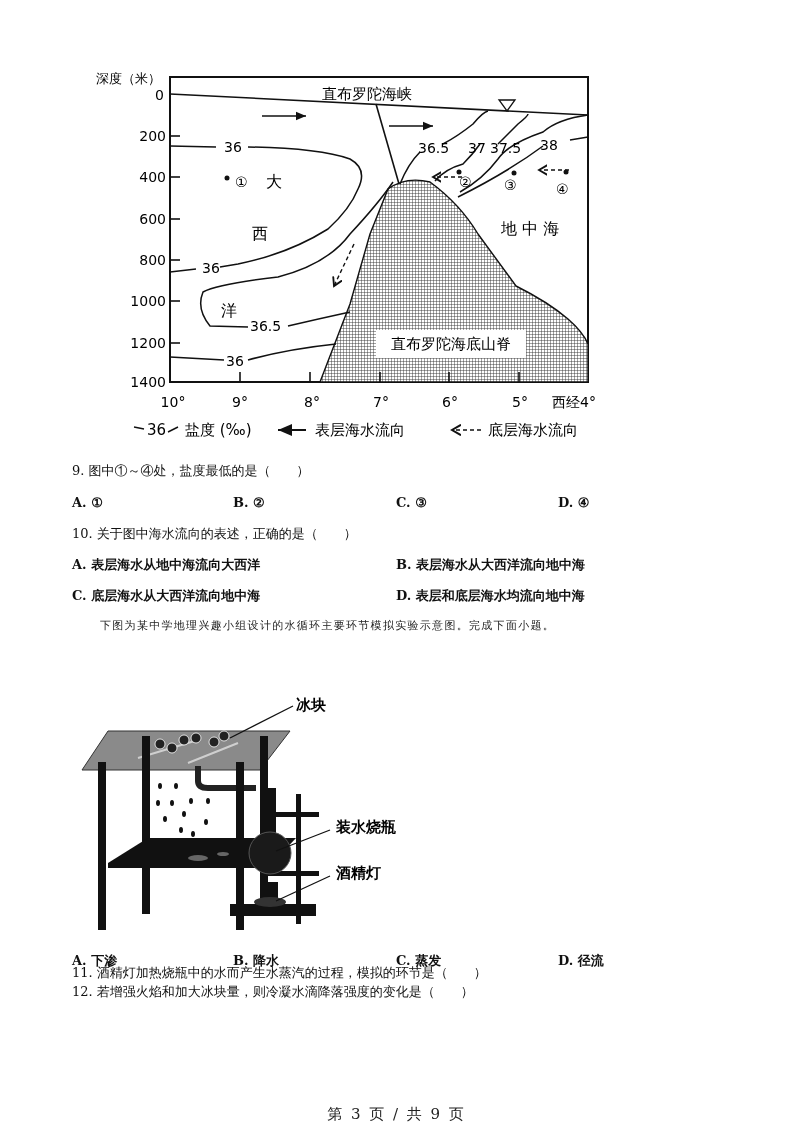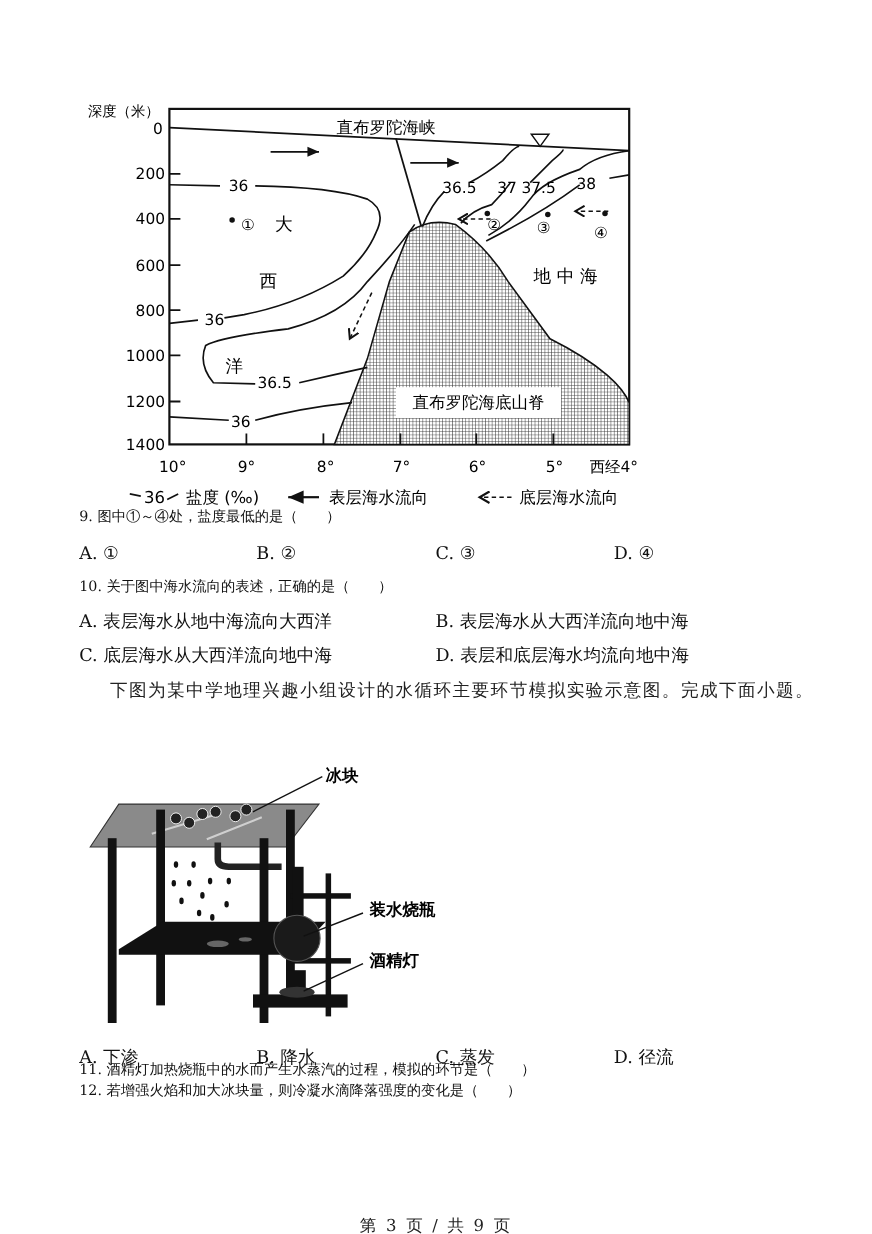--- a/index.html
+++ b/index.html
@@ -1,23 +1,23 @@
 <!DOCTYPE html>
 <html><head>
 <meta charset="utf-8">
 <style>
   html, body { margin: 0; padding: 0; background: #ffffff; }
   body { width: 793px; height: 1122px; position: relative; overflow: hidden;
          font-family: "DejaVu Serif", "Liberation Serif", serif; color: #111; }
-  .fig1 { position: absolute; left: 72px; top: 64px; width: 530px; height: 390px; margin-top: 22px; }
+  .fig1 { position: absolute; left: 88px; top: 64px; width: 530px; height: 390px; }
   .fig1 svg { width: 530px; height: 390px; display: block; }
   .svg-sans { font-family: "DejaVu Sans", "Liberation Sans", sans-serif; }
   .q { position: absolute; left: 72px; font-size: 13px; line-height: 18px; white-space: nowrap; }
-  .opt { position: absolute; font-size: 16px; line-height: 18px; white-space: nowrap; }
-  .intro { position: absolute; left: 100px; top: 618px; font-size: 16px; letter-spacing: 1.3px; white-space: nowrap; color: #222; }
+  .opt { position: absolute; font-size: 13px; line-height: 18px; white-space: nowrap; font-weight: bold; }
+  .intro { position: absolute; left: 100px; top: 618px; font-size: 11px; letter-spacing: 1.3px; white-space: nowrap; color: #222; }
   .fig2 { position: absolute; left: 68px; top: 688px; width: 400px; height: 250px; }
   .fig2 svg { width: 400px; height: 250px; display: block; }
   .footer { position: absolute; left: 0; width: 793px; top: 1105px; text-align: center; font-size: 15px; letter-spacing: 2px; color: #222; }
 </style>
 </head>
 <body>
 
 <div class="fig1">
 <svg viewBox="0 0 530 390" class="svg-sans" xmlns="http://www.w3.org/2000/svg">
   <defs>

